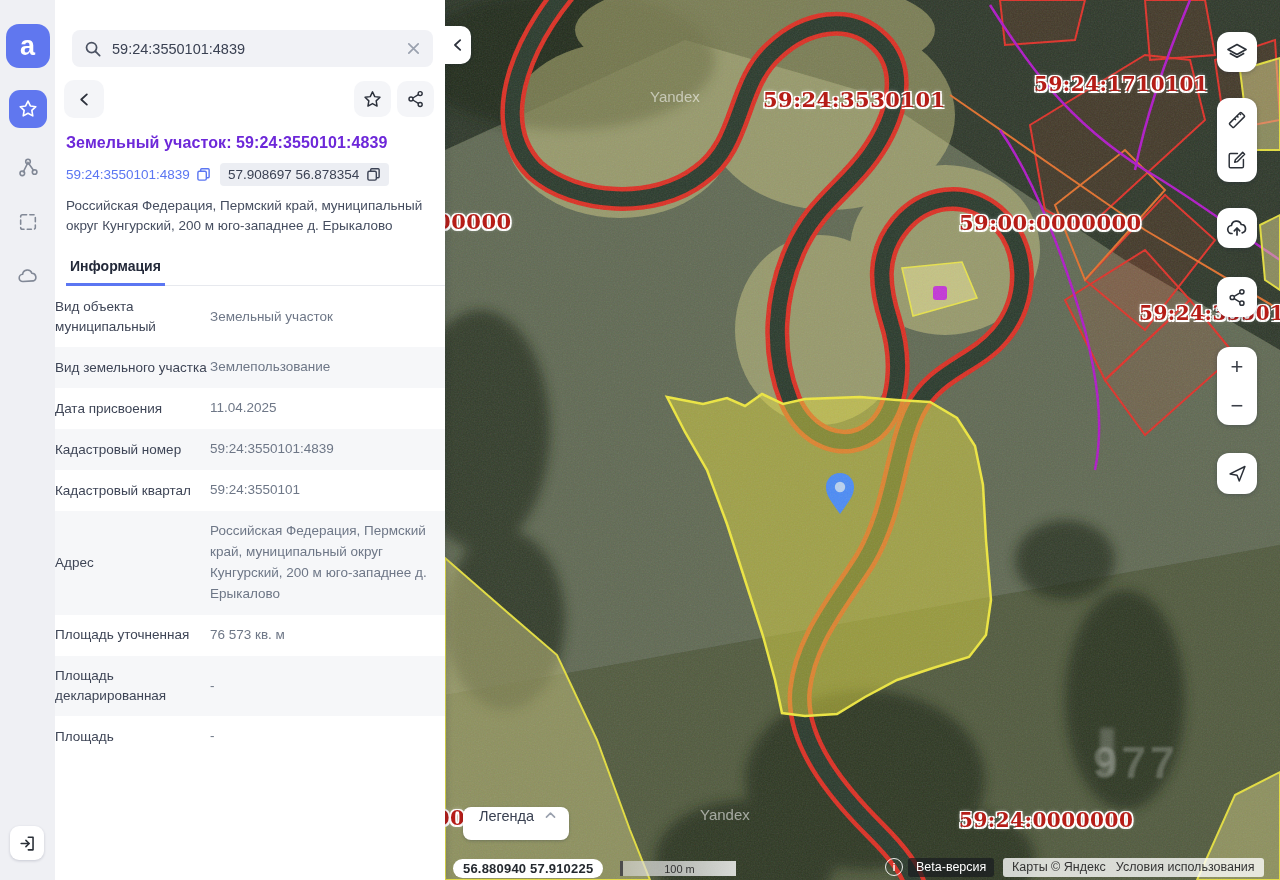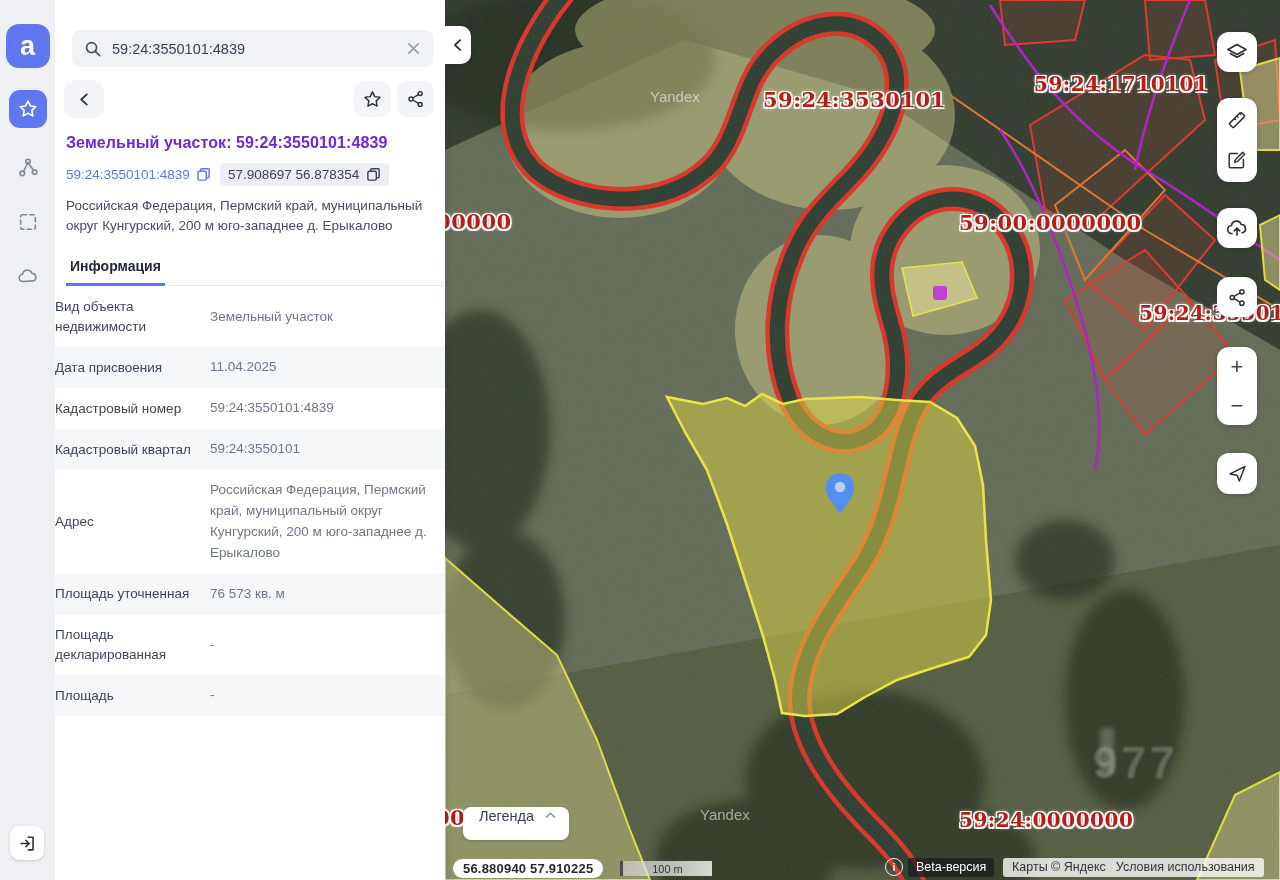--- a/index.html
+++ b/index.html
@@ -78,21 +78,21 @@
   .c-upload { top:208px; height:40px; } .c-share { top:277px; height:40px; }
   .c-zoom { top:347px; height:78px; font-size:22px; color:#3a3f48; } .c-nav { top:453px; height:41px; }
   .zpm { width:40px; height:39px; display:flex; align-items:center; justify-content:center; cursor:pointer; }
 
   .legend-btn { position:absolute; left:18px; top:807px; background:#fff; border-radius:8px; height:33px;
                 display:flex; align-items:center; padding:0 12px 16px 16px; gap:10px; z-index:6;
                 font-size:14.5px; color:#3a4152; box-shadow:0 1px 3px rgba(20,30,60,.25); }
   .coord-chip { position:absolute; left:8px; top:859px; background:#fff; border-radius:10px; height:19px;
                 display:flex; align-items:center; padding:0 10px; font-size:13px; font-weight:bold;
                 color:#24292f; z-index:6; letter-spacing:.2px; }
-  .scalebar { position:absolute; left:175px; top:861px; width:92px; height:15px;
+  .scalebar { position:absolute; left:175px; top:861px; width:116px; height:15px;
               background:linear-gradient(to right, rgba(210,210,210,.65), rgba(255,255,255,.8));
               border-left:3px solid #4c4c4c; display:flex; align-items:center; justify-content:center;
               font-size:11px; color:#333; z-index:6; }
   .info-i { position:absolute; left:440px; top:858px; width:18px; height:18px; border-radius:50%;
             border:1.6px solid rgba(255,255,255,.9); color:rgba(255,255,255,.9); font-size:11px;
             display:flex; align-items:center; justify-content:center; z-index:6; font-weight:bold; }
   .beta-chip { position:absolute; left:463px; top:858px; background:rgba(25,28,32,.72); color:#fff;
                font-size:12.5px; border-radius:3px; padding:2px 8px 3px; z-index:6; }
   .ya-chip { position:absolute; left:558px; top:858px; background:rgba(255,255,255,.78); color:#333;
              font-size:12.5px; border-radius:3px; padding:2px 9px 3px; z-index:6; display:flex; gap:10px; }
@@ -192,22 +192,26 @@
 
     <div class="addr">Российская Федерация, Пермский край, муниципальный округ Кунгурский, 200 м юго-западнее д. Ерыкалово</div>
 
     <div class="tabs">
       <span class="tab">Информация</span>
     </div>
 
     <table class="info">
       <tbody>
           <tr>
-            <td class="lbl">Вид объекта недвижимости</td>
+            <td class="lbl">Вид объекта муниципальный</td>
             <td class="val">Земельный участок</td>
+          </tr>
+      <tr>
+            <td class="lbl">Вид земельного участка</td>
+            <td class="val">Землепользование</td>
           </tr>
       <tr>
             <td class="lbl">Дата присвоения</td>
             <td class="val">11.04.2025</td>
           </tr>
       <tr>
             <td class="lbl">Кадастровый номер</td>
             <td class="val">59:24:3550101:4839</td>
           </tr>
       <tr>

